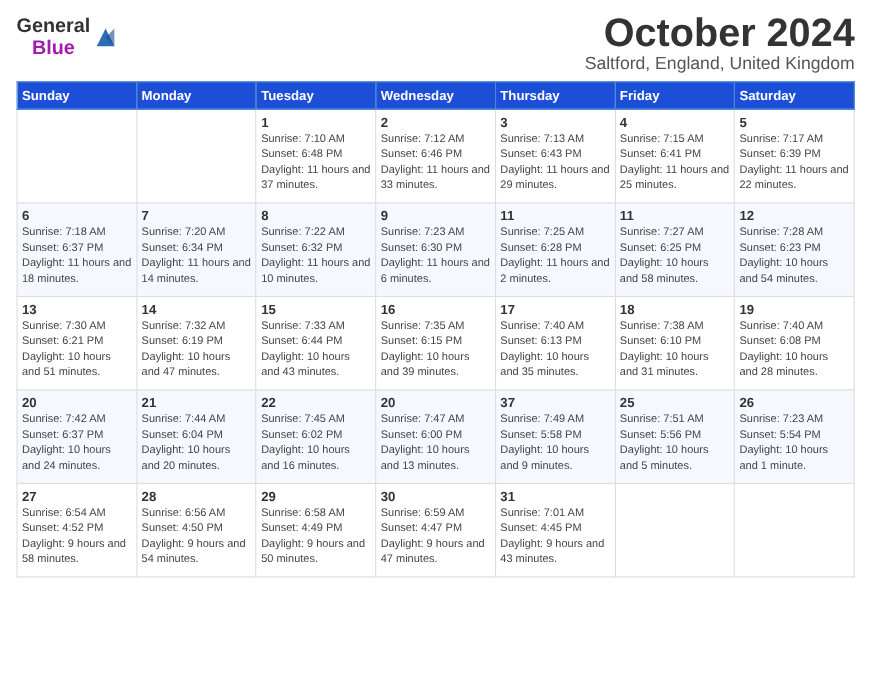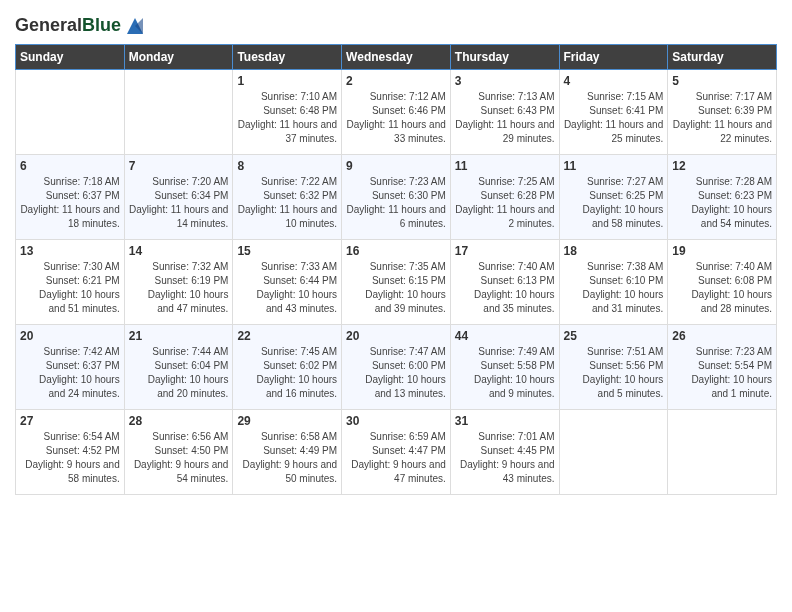--- a/index.html
+++ b/index.html
@@ -16,32 +16,33 @@
       align-items: flex-start;
       margin-bottom: 6px;
     }
     .logo {
       display: flex;
       align-items: center;
       margin-top: 4px;
     }
     .logo-text {
       display: flex;
+      flex-direction: column;
       line-height: 1.1;
       align-items: center;
     }
     .logo-general {
       font-size: 18px;
       font-weight: bold;
       color: #333;
     }
     .logo-blue {
       font-size: 18px;
       font-weight: bold;
-      color: #14532d;
+      color: #a21caf;
     }
     .logo-icon {
       width: 24px;
       height: 24px;
       margin-left: 2px;
     }
     .title-area {
       text-align: right;
     }
     .month-title {
@@ -53,21 +54,21 @@
     .location {
       font-size: 16px;
       color: #555;
     }
     table {
       width: 100%;
       border-collapse: collapse;
       table-layout: fixed;
     }
     thead tr th {
-      background-color: #404040;
+      background-color: #1d4ed8;
       color: #fff;
       font-size: 12px;
       padding: 5px 4px;
       text-align: left;
       border: 1px solid #4a8cd0;
       font-weight: bold;
     }
     tbody tr {
       border-bottom: 1px solid #ccc;
     }
@@ -82,21 +83,20 @@
     .day-number {
       font-size: 12px;
       font-weight: bold;
       display: block;
       margin-bottom: 2px;
     }
     .day-info {
       font-size: 10px;
       color: #444;
       line-height: 1.4;
-      text-align: right;
     }
     .empty-cell {
       background: #f9f9f9;
     }
     tbody tr:nth-child(even) td {
       background-color: #f5f8ff;
     }
     tbody tr:nth-child(odd) td {
       background-color: #fff;
     }
@@ -107,20 +107,24 @@
 <div class="header-area">
   <div class="logo">
     <div class="logo-text">
       <span class="logo-general">General</span>
       <span class="logo-blue">Blue</span>
     </div>
     <svg class="logo-icon" viewBox="0 0 30 30">
       <polygon points="5,25 15,5 25,25" fill="#2a6db5"></polygon>
       <polygon points="15,15 25,5 25,25" fill="#1a4a8a" opacity="0.6"></polygon>
     </svg>
+  </div>
+  <div class="title-area">
+    <div class="month-title">October 2024</div>
+    <div class="location">Saltford, England, United Kingdom</div>
   </div>
 </div>
 
 <table>
   <thead>
     <tr>
       <th>Sunday</th>
       <th>Monday</th>
       <th>Tuesday</th>
       <th>Wednesday</th>
@@ -271,21 +275,21 @@
 Sunset: 6:02 PM
 Daylight: 10 hours and 16 minutes.</div>
         </td>
         <td>
           <span class="day-number">20</span>
           <div class="day-info">Sunrise: 7:47 AM
 Sunset: 6:00 PM
 Daylight: 10 hours and 13 minutes.</div>
         </td>
         <td>
-          <span class="day-number">44</span>
+          <span class="day-number">37</span>
           <div class="day-info">Sunrise: 7:49 AM
 Sunset: 5:58 PM
 Daylight: 10 hours and 9 minutes.</div>
         </td>
         <td>
           <span class="day-number">25</span>
           <div class="day-info">Sunrise: 7:51 AM
 Sunset: 5:56 PM
 Daylight: 10 hours and 5 minutes.</div>
         </td>

